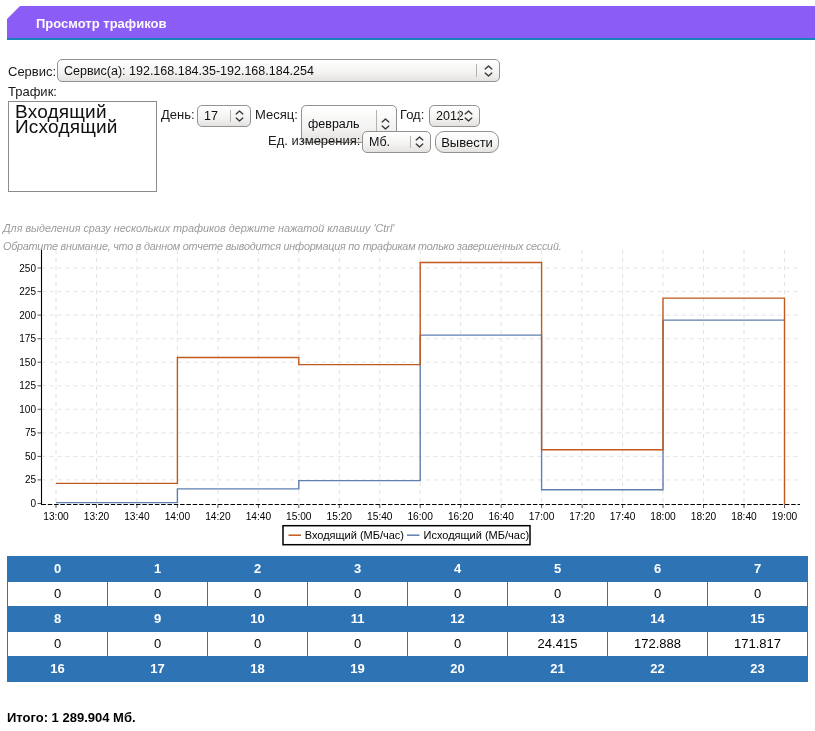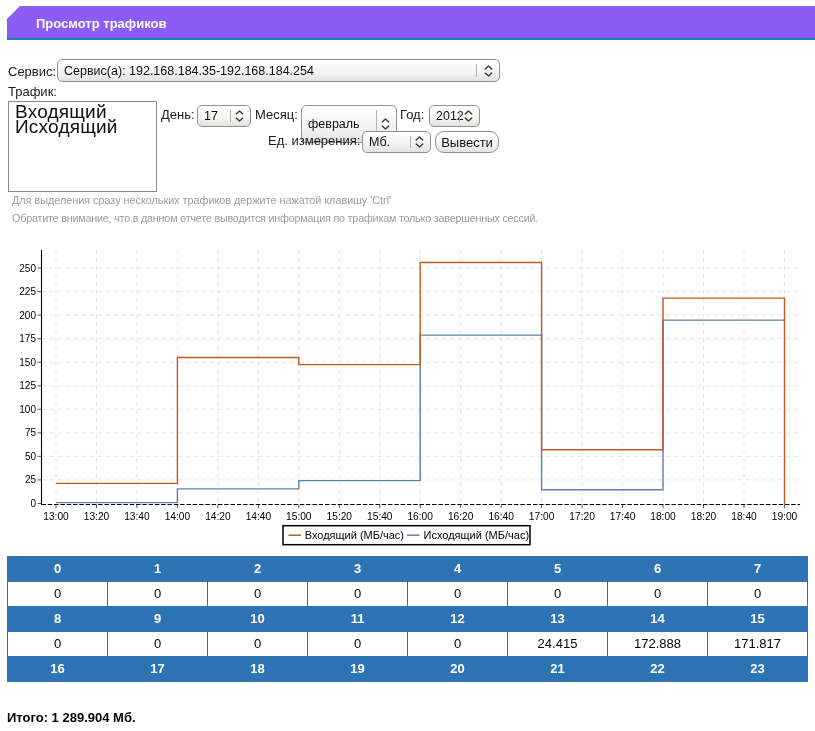--- a/index.html
+++ b/index.html
@@ -15,21 +15,21 @@
        background:linear-gradient(#ffffff, #f4f3f2 60%, #e4e2e0); box-shadow:inset 0 1px 0 #fff;}
   .sel .txt{position:absolute; left:6px; top:50%; transform:translateY(-50%); font-size:12.5px; color:#101010; white-space:nowrap;}
   .sel .sep{position:absolute; right:22px; top:4px; bottom:4px; width:1px; background:#b4b2af;}
   .sel svg{position:absolute; right:6px; top:50%; transform:translateY(-50%);}
   .btn{position:absolute; box-sizing:border-box; border:1px solid #949290; border-radius:9px;
        background:linear-gradient(#ffffff, #f4f3f2 60%, #e4e2e0); box-shadow:inset 0 1px 0 #fff;
        font-size:13px; color:#101010; text-align:center;}
   
   #listbox{left:8px; top:101px; width:149px; height:91px; border:1px solid #8d8b89; background:#fff; box-sizing:border-box;}
   #listbox div{font-size:19px; color:#101010; padding-left:6px; line-height:15.5px; letter-spacing:0.2px;}
-  .note{position:absolute; left:12px; font-size:10.8px; color:#9b9b9b;}
+  .note{position:absolute; left:3px; font-size:10.8px; font-style:italic; color:#9b9b9b;margin-top:28px;}
   
   #tbl{position:absolute; left:7px; top:556px; border-collapse:collapse; table-layout:fixed; width:801px;}
   #tbl td{border:1px solid #2e74b5; height:23.95px; text-align:center; font-size:13px; padding:0;}
   #tbl tr.h td{background:#2e74b5; color:#fff; font-weight:bold;}
   #tbl tr.d td{background:#fff; color:#000;}
   #tbl tr.last td{border-bottom:none;}
   #total{position:absolute; left:7px; top:710px; font-size:13px; font-weight:bold; color:#000;}
 </style>
 </head>
 <body>

